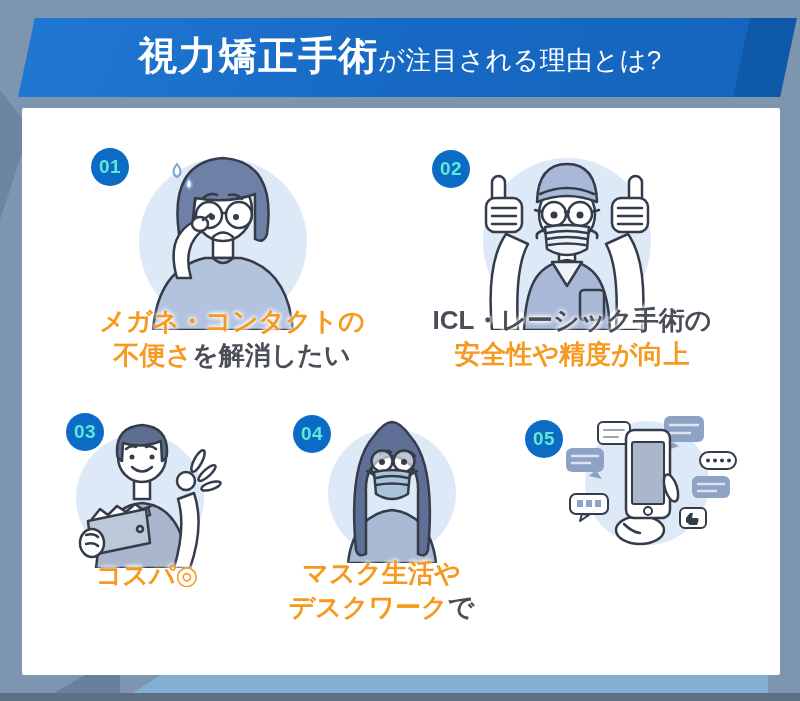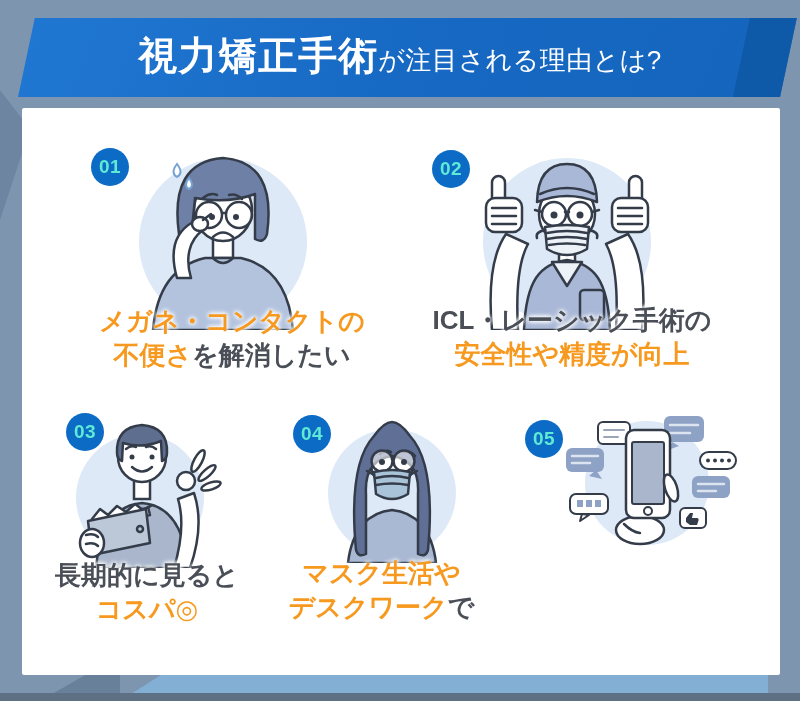--- a/index.html
+++ b/index.html
@@ -245,21 +245,20 @@
     <div><span class="orange">メガネ・コンタクトの</span></div>
     <div><span class="orange">不便さ</span><span>を解消したい</span></div>
   </div>
 
   <div class="caption c2">
     <div><span>ICL・レーシック手術の</span></div>
     <div><span class="orange">安全性や精度が向上</span></div>
   </div>
 
   <div class="caption c3">
-    <div><span>長期的に見ると</span></div>
     <div><span class="orange">コスパ◎</span></div>
   </div>
 
   <div class="caption c4">
     <div><span class="orange">マスク生活や</span></div>
     <div><span class="orange">デスクワーク</span><span>で</span></div>
   </div>
 
 
 </div>

